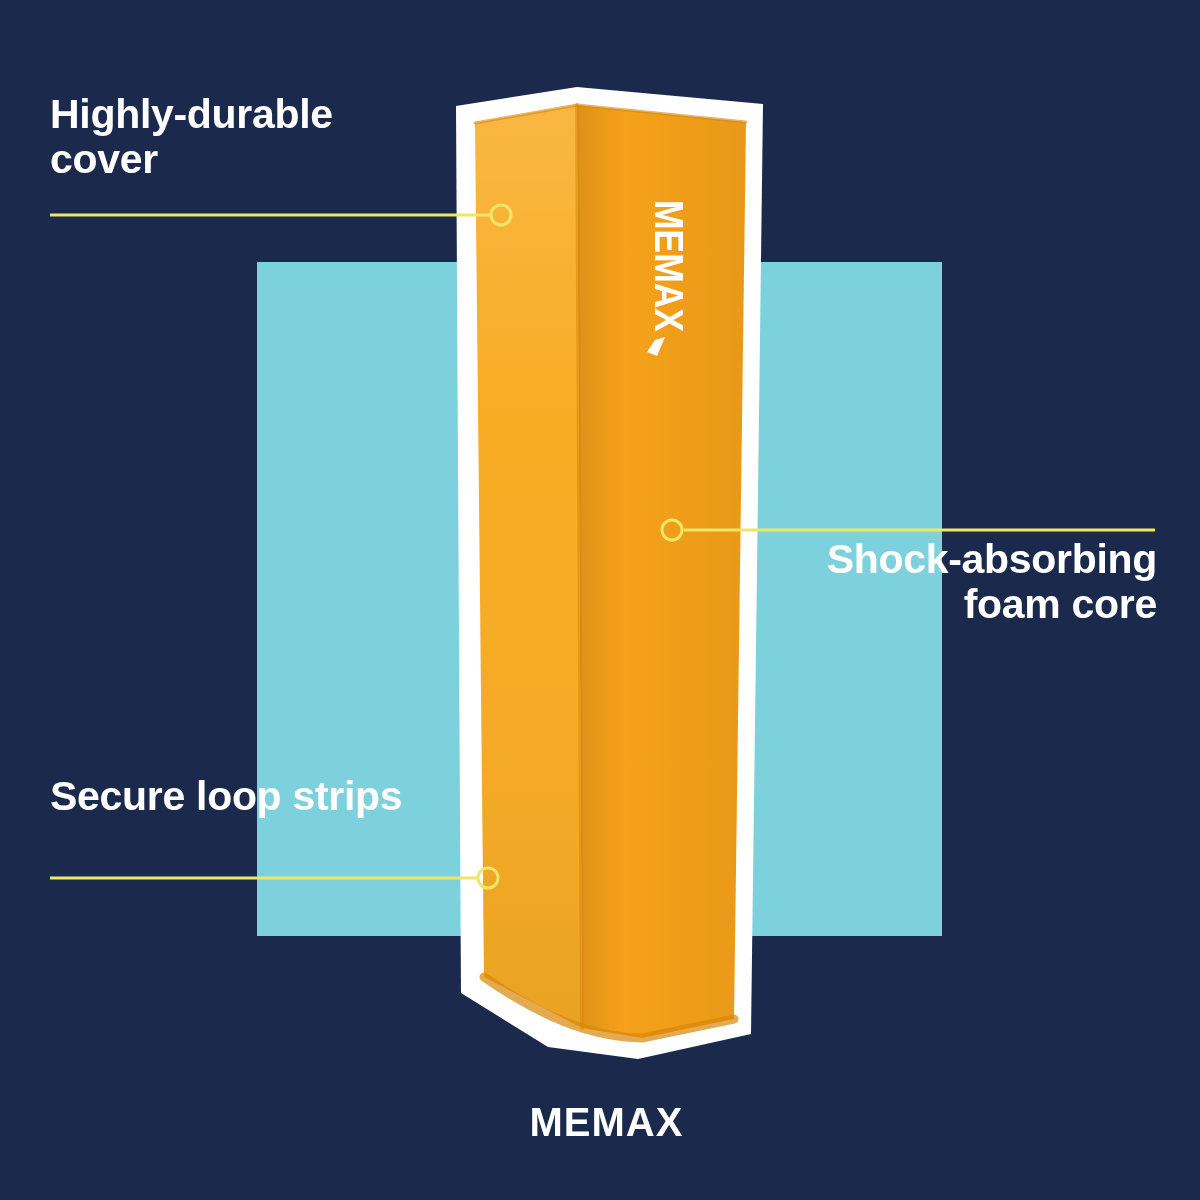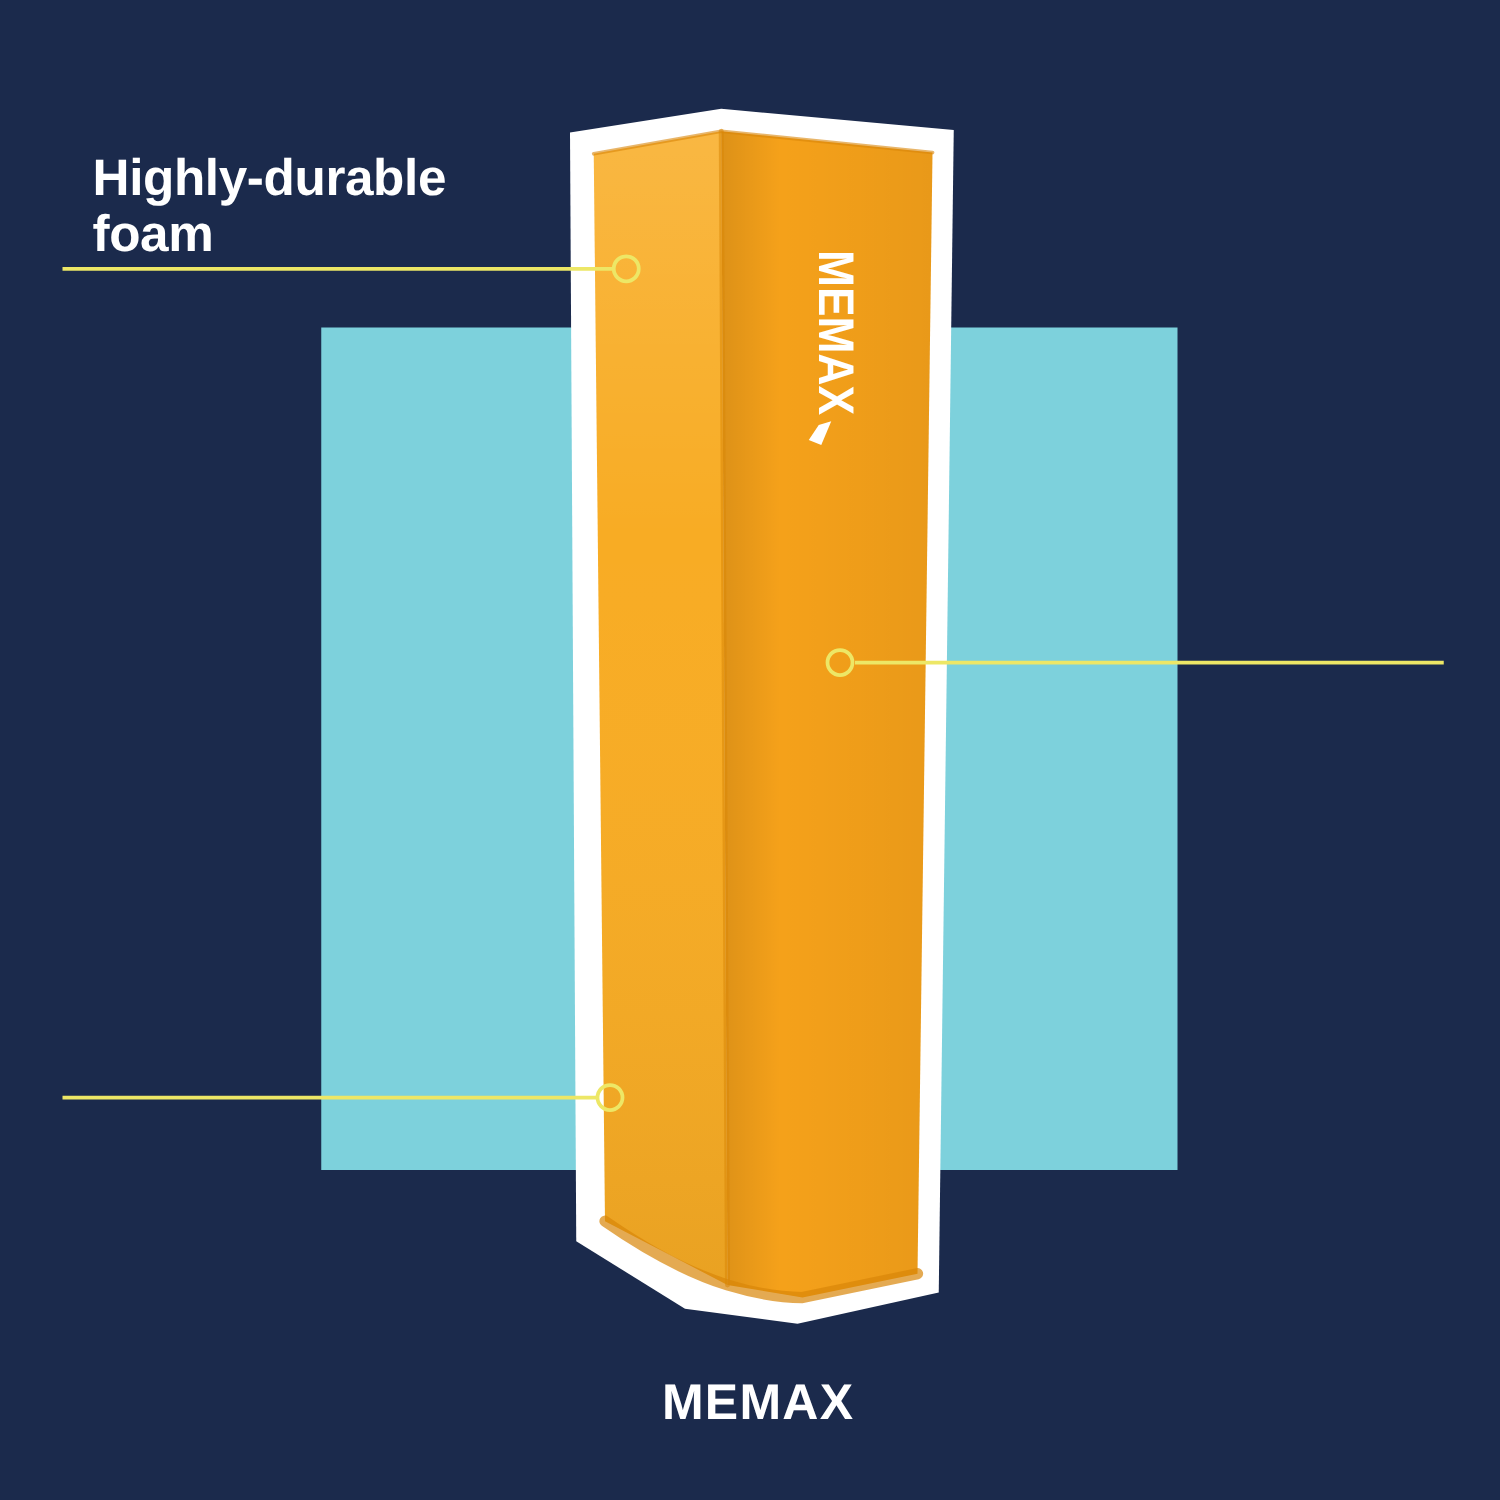--- a/index.html
+++ b/index.html
@@ -39,21 +39,21 @@
   .label{
     position:absolute;
     z-index:3;
     color:var(--text);
     font-weight:700;
     font-size:41px;
     line-height:45px;
     letter-spacing:-0.3px;
     white-space:nowrap;
   }
-  .label-tl{left:50px;top:120px;margin-left:24px;}
+  .label-tl{left:50px;top:92px;}
   .label-rt{right:43px;top:537px;text-align:right;}
   .label-bl{left:50px;top:774px;}
   .footer-logo{
     position:absolute;
     left:13px;right:0;top:1100px;
     z-index:3;
     text-align:center;
     color:var(--text);
     font-weight:700;
     font-size:40px;
@@ -105,22 +105,27 @@
       <line x1="684" y1="530" x2="1155" y2="530"></line>
     </g>
     <g class="callout">
       <line x1="50" y1="878" x2="477" y2="878"></line>
       <circle cx="488" cy="878" r="10"></circle>
     </g>
   </svg>
 
   <div class="label label-tl">
     <div>Highly-durable</div>
-    <div>foam</div>
+    <div>cover</div>
   </div>
 
+  <div class="label label-rt">
+    <div>Shock-absorbing</div>
+    <div>foam core</div>
+  </div>
 
   <div class="label label-bl">
+    <div>Secure loop strips</div>
   </div>
 
   <div class="footer-logo">MEMAX</div>
 
 </div>
 
 </body></html>

